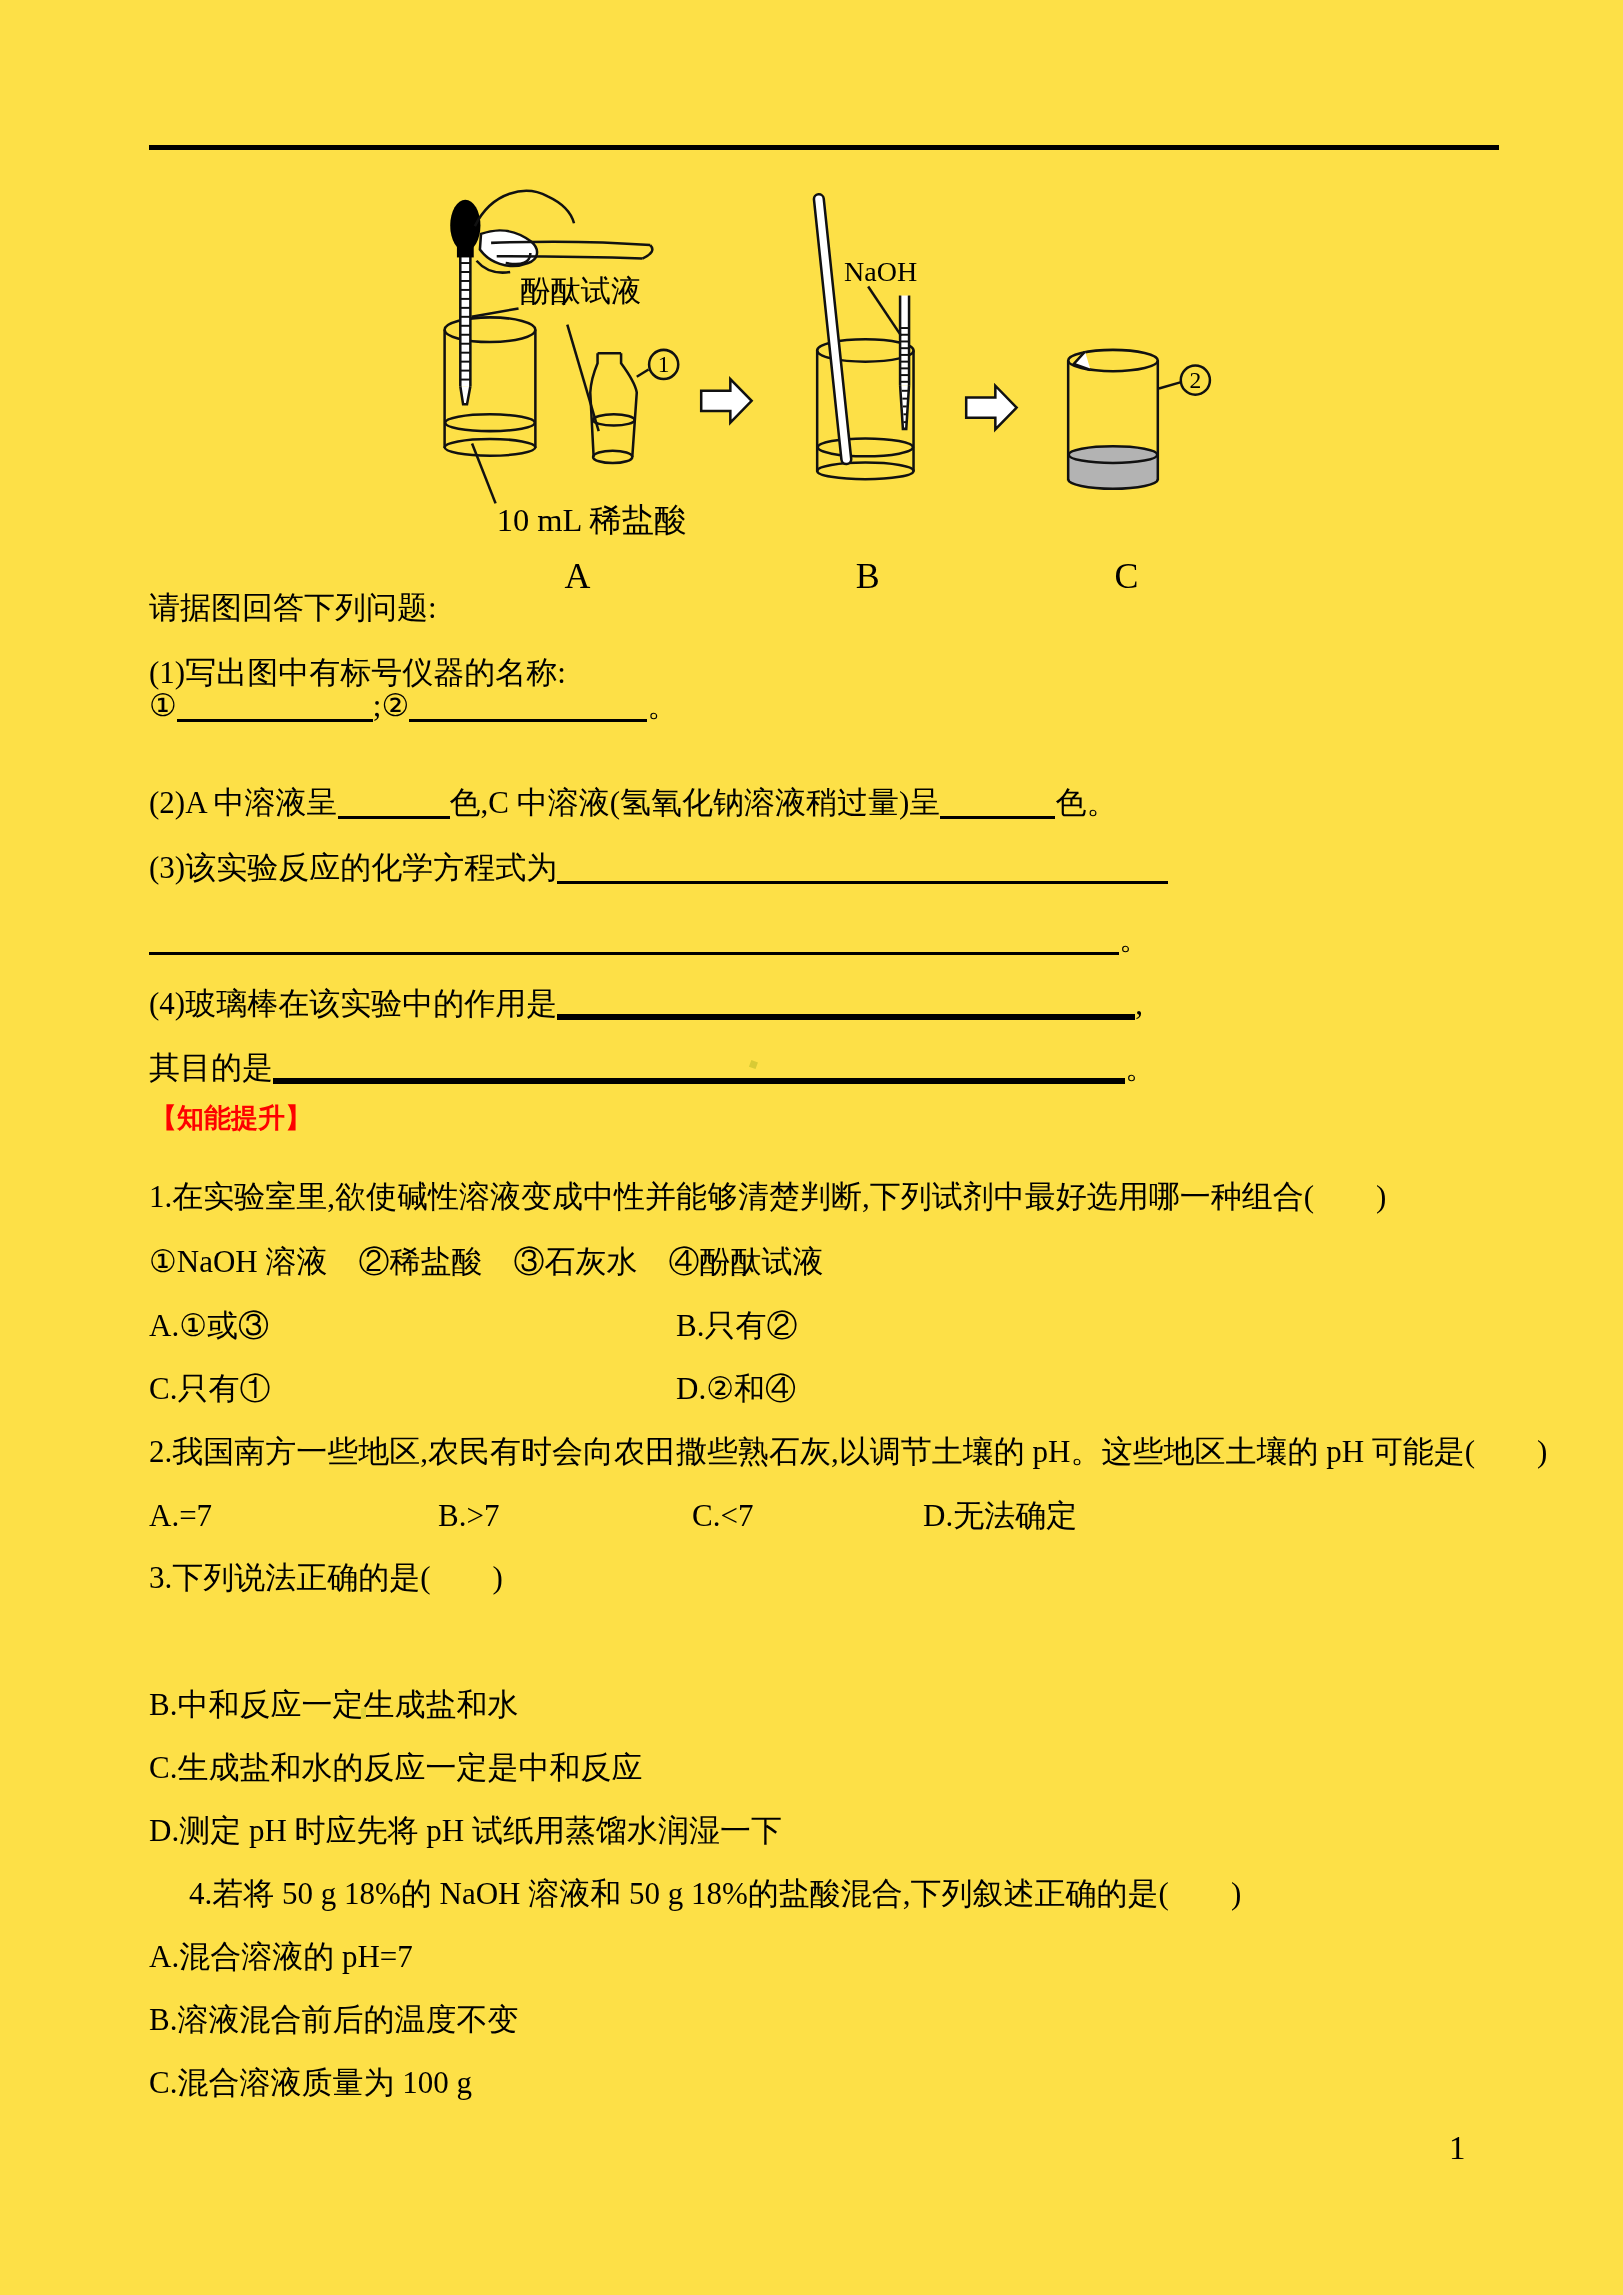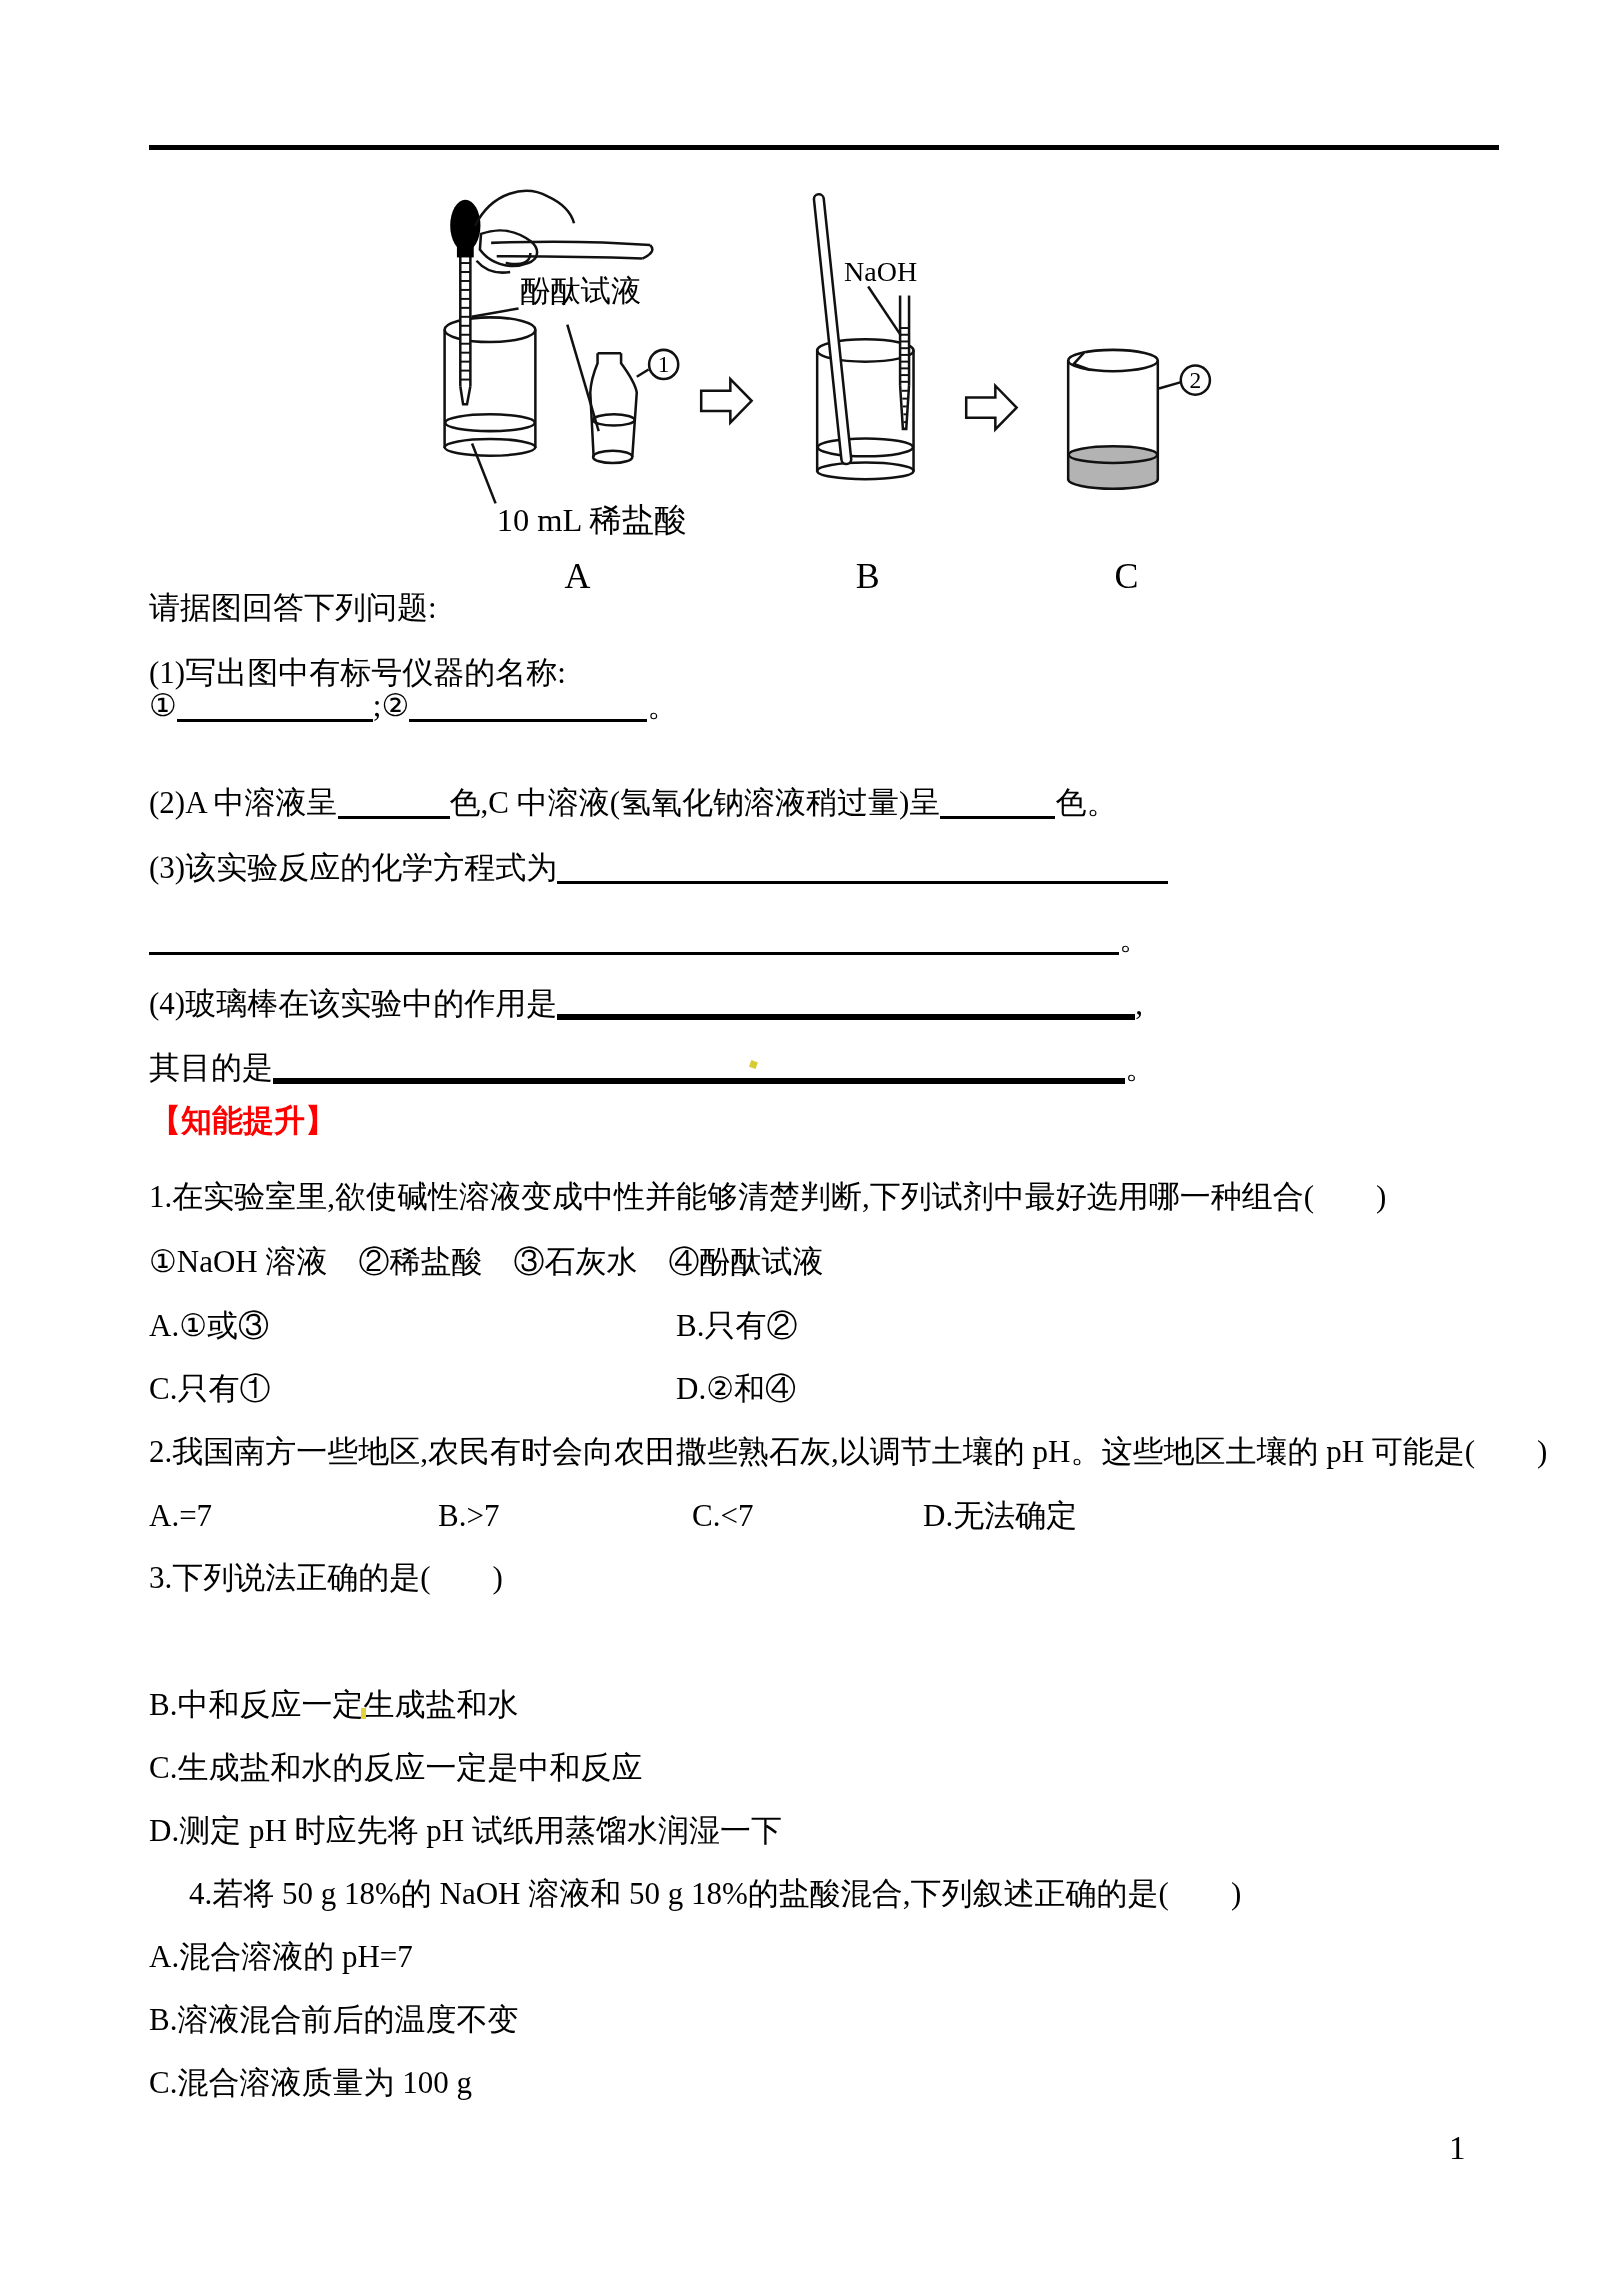--- a/index.html
+++ b/index.html
@@ -1,19 +1,19 @@
 <!DOCTYPE html>
 <html style="font-size:9px"><head>
 <meta charset="utf-8">
 <style>
   html,body{margin:0;padding:0;background:#e8e8e8;}
-  #page{position:relative;width:1623px;height:2295px;background:#ffffff;overflow:hidden;
+  #page{position:relative;width:1623px;height:2295px;background:#fde047;overflow:hidden;
         font-family:"Liberation Serif","DejaVu Serif",serif;color:#000;text-align:center;}
   .line{position:absolute;white-space:nowrap;font-size:31px;line-height:1.15;color:#000;}
-  .red-header{color:#fe0000;font-weight:bold;font-size:31px;}
+  .red-header{color:#fe0000;font-weight:bold;font-size:27px;}
   .blank{display:inline-block;border-bottom:3.9px solid #000;position:relative;top:5.6px;}
   .blank.thin{border-bottom-width:3.4px;}
   .blank.thick{border-bottom-width:6.7px;}
   .rule{position:absolute;background:#000;}
   .artifact{position:absolute;}
   svg text{font-family:"Liberation Serif","DejaVu Serif",serif;fill:#000;}
   .pagenum{position:absolute;font-size:33px;}
 </style>
 </head>
 <body>

